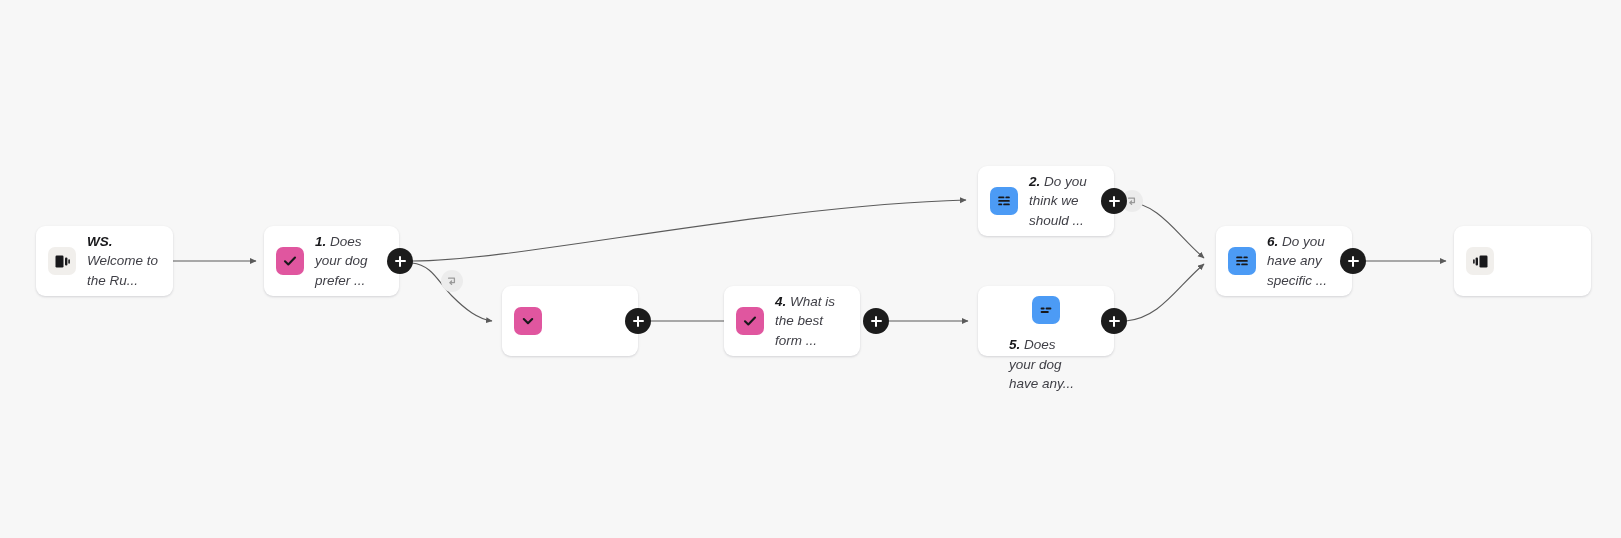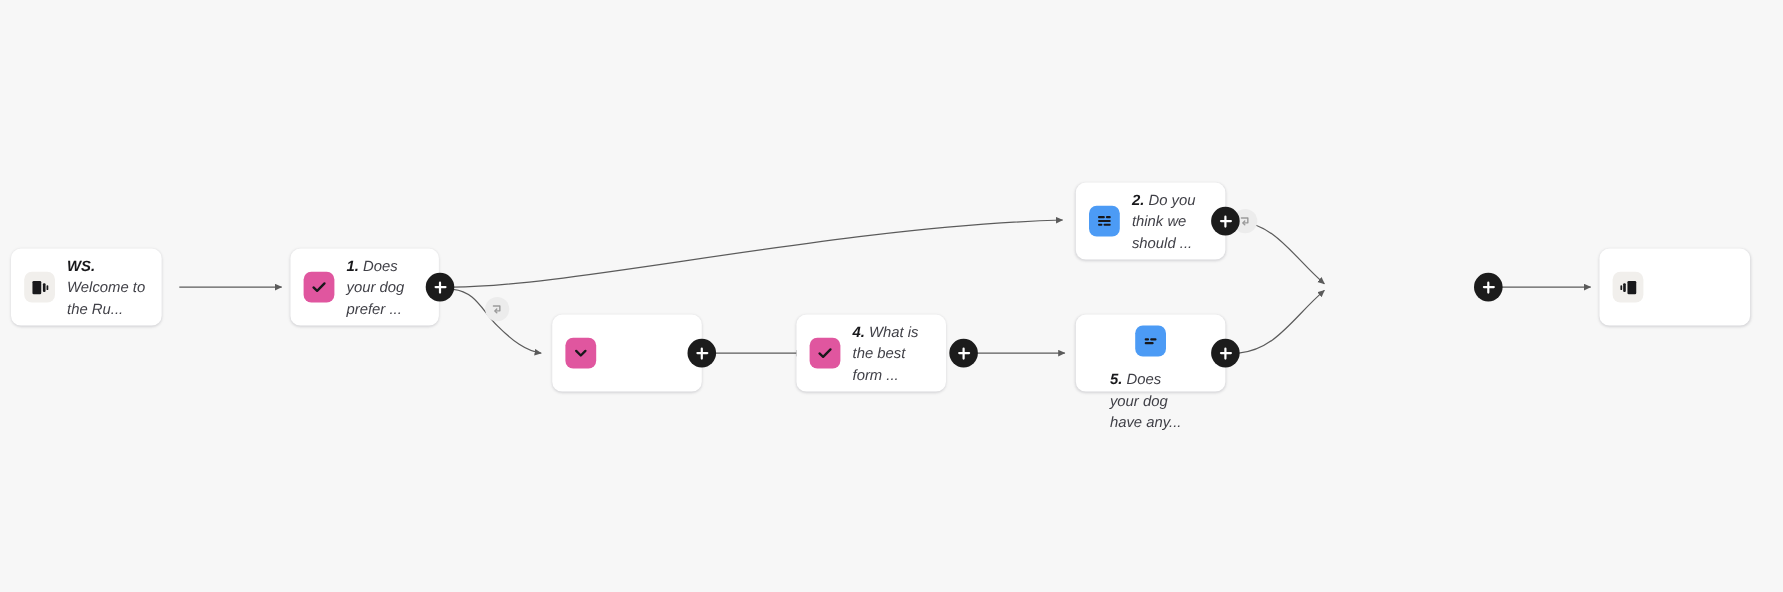--- a/index.html
+++ b/index.html
@@ -111,21 +111,21 @@
       <path d="M412,261 C520,261 760,206 966,200" marker-end="url(#arrow)"></path>
       <path d="M412,263 C432,265 438,282 452,296 C466,310 478,319 492,321" marker-end="url(#arrow)"></path>
       <path d="M650,321 L730,321" marker-end="url(#arrow)"></path>
       <path d="M888,321 L968,321" marker-end="url(#arrow)"></path>
       <path d="M1126,201 C1160,204 1176,234 1204,258" marker-end="url(#arrow)"></path>
       <path d="M1126,321 C1160,318 1176,288 1204,264" marker-end="url(#arrow)"></path>
       <path d="M1365,261 L1446,261" marker-end="url(#arrow)"></path>
     </g>
   </svg>
 
-  <div class="node" style="left:10px; top:226px; width:137px; height:70px;">
+  <div class="node" style="left:36px; top:226px; width:137px; height:70px;">
     <span class="node-icon neutral">
       <svg width="17" height="17" viewBox="0 0 17 17" aria-hidden="true">
         <rect x="1.5" y="2.5" width="8" height="12" rx="1.2" fill="#18181b"></rect>
         <rect x="11" y="4.5" width="2.4" height="8" rx="1" fill="#18181b"></rect>
         <rect x="14.3" y="6.3" width="1.6" height="4.4" rx="0.8" fill="#18181b"></rect>
       </svg>
     </span>
     <span class="node-text">
       <b>WS.</b>
       <span>Welcome to the Ru...</span>
@@ -191,20 +191,37 @@
           <rect x="2.6" y="9.0" width="8.2" height="2.0" rx="1.0"></rect>
         </g>
       </svg>
     </span>
     <span class="node-text">
       <b>5.</b>
       <span>Does your dog have any...</span>
     </span>
   </div>
 
+  <div class="node" style="left:1216px; top:226px; width:136px; height:70px;">
+    <span class="node-icon blue">
+      <svg width="16" height="16" viewBox="0 0 16 16" aria-hidden="true">
+        <g fill="#18181b">
+          <rect x="2.2" y="3.4" width="6.2" height="1.9" rx="0.9"></rect>
+          <rect x="9.4" y="3.4" width="4.4" height="1.9" rx="0.9"></rect>
+          <rect x="2.2" y="6.9" width="11.6" height="1.9" rx="0.9"></rect>
+          <rect x="2.2" y="10.4" width="4.0" height="1.9" rx="0.9"></rect>
+          <rect x="7.2" y="10.4" width="6.6" height="1.9" rx="0.9"></rect>
+        </g>
+      </svg>
+    </span>
+    <span class="node-text">
+      <b>6.</b>
+      <span>Do you have any specific ...</span>
+    </span>
+  </div>
 
   <div class="node" style="left:1454px; top:226px; width:137px; height:70px;">
     <span class="node-icon neutral">
       <svg width="17" height="17" viewBox="0 0 17 17" aria-hidden="true">
         <rect x="1.1" y="6.3" width="1.6" height="4.4" rx="0.8" fill="#18181b"></rect>
         <rect x="3.6" y="4.5" width="2.4" height="8" rx="1" fill="#18181b"></rect>
         <rect x="7.5" y="2.5" width="8" height="12" rx="1.2" fill="#18181b"></rect>
       </svg>
     </span>
   </div>

